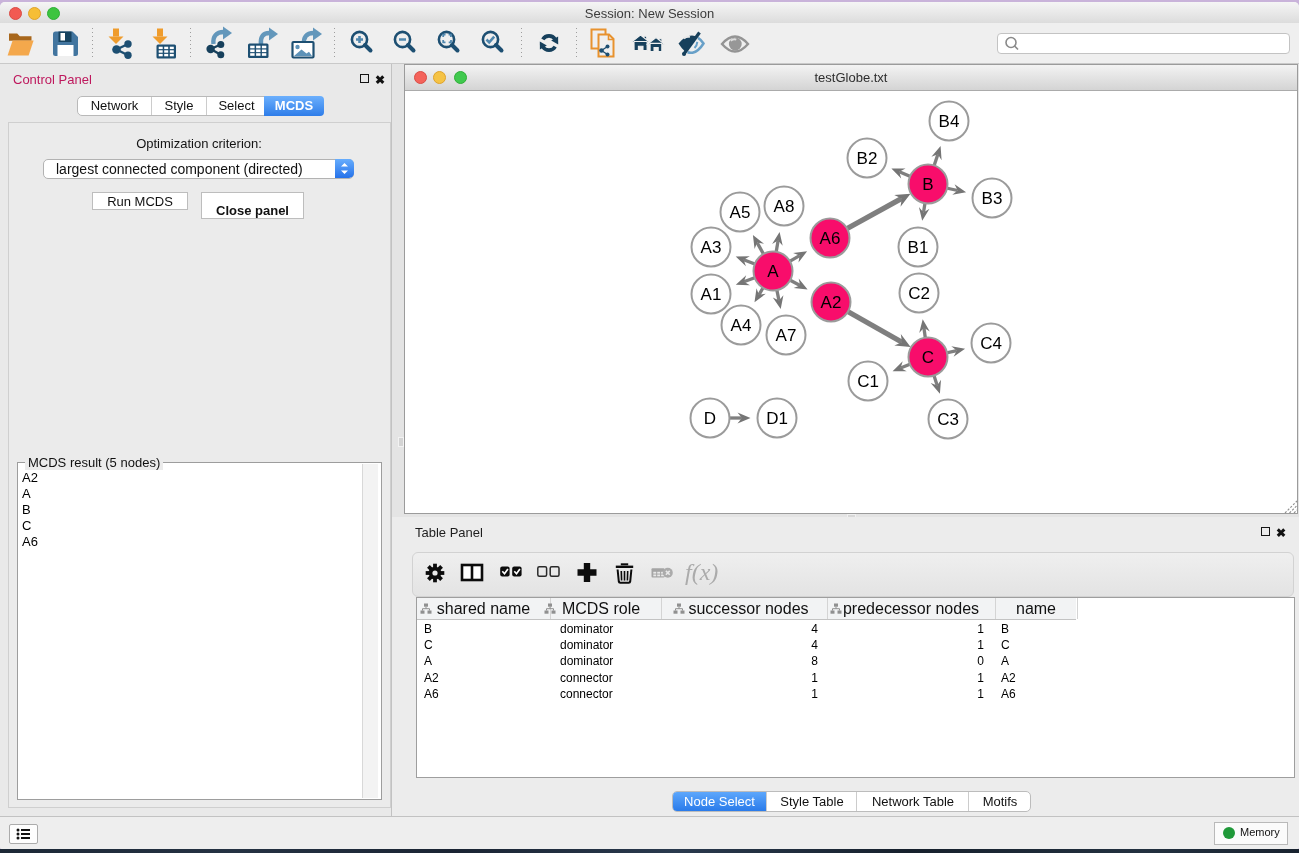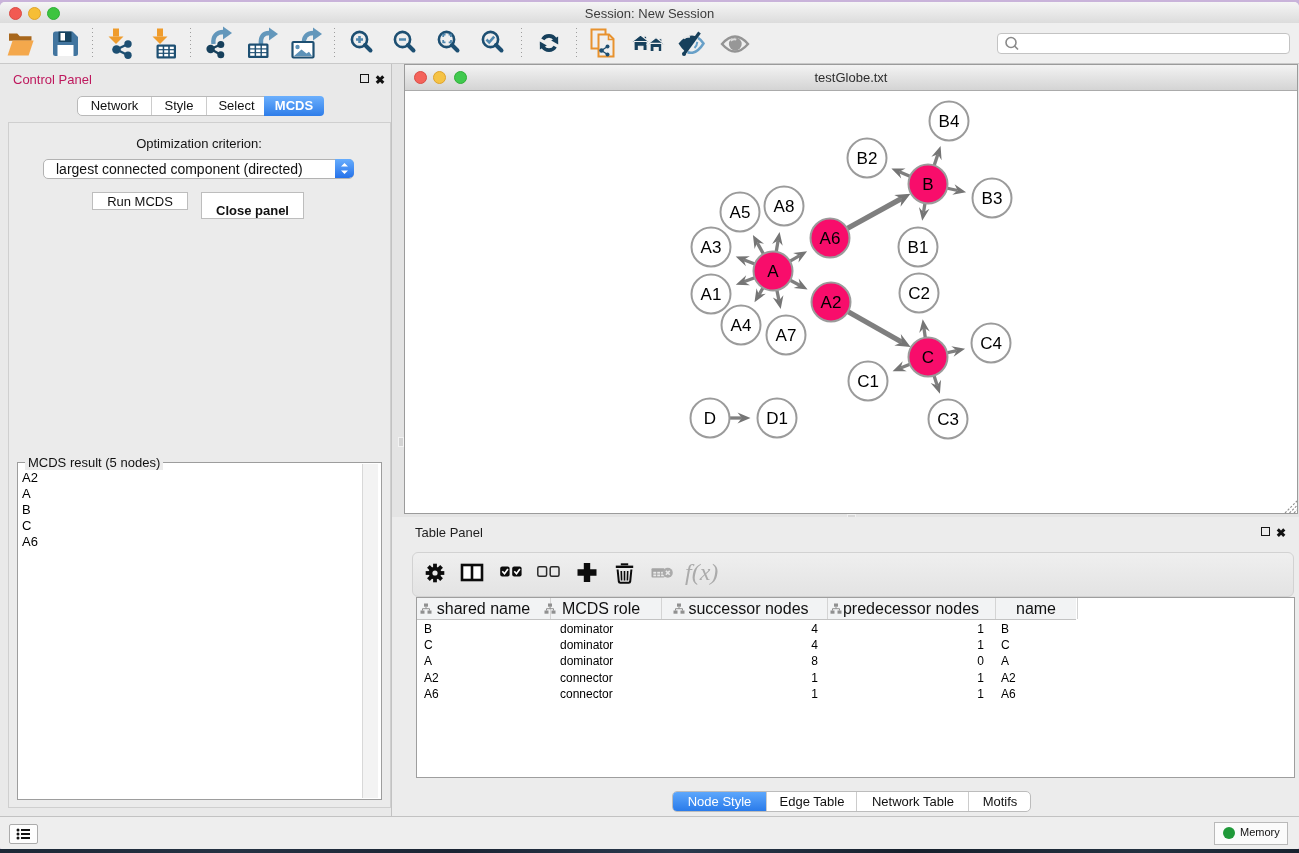--- a/index.html
+++ b/index.html
@@ -440,22 +440,22 @@
           <div class="trow num" style="left:500px;width:67px;top:72px;">1</div>
           <div class="trow" style="left:584px;top:72px;">A2</div>
 <div class="trow" style="left:7px;top:88px;">A6</div>
           <div class="trow" style="left:143px;top:88px;">connector</div>
           <div class="trow num" style="left:330px;width:71px;top:88px;">1</div>
           <div class="trow num" style="left:500px;width:67px;top:88px;">1</div>
           <div class="trow" style="left:584px;top:88px;">A6</div>
 
       </div>
       <div id="tabs2">
-        <div class="t2" id="t2node" style="left:0;width:93px;">Node Style</div>
-        <div class="t2" style="left:93px;width:90px;border-left:1px solid #ccc;">Edge Table</div>
+        <div class="t2" id="t2node" style="left:0;width:93px;">Node Select</div>
+        <div class="t2" style="left:93px;width:90px;border-left:1px solid #ccc;">Style Table</div>
         <div class="t2" style="left:183px;width:112px;border-left:1px solid #ccc;">Network Table</div>
         <div class="t2" style="left:295px;width:62px;border-left:1px solid #ccc;">Motifs</div>
       </div>
     </div>
   </div>
   <div id="statusbar">
     <div id="listbtn"><svg width="27" height="18">
           <g fill="#111">
 <circle cx="8" cy="5" r="1.5"></circle>
             <circle cx="8" cy="9" r="1.5"></circle>

